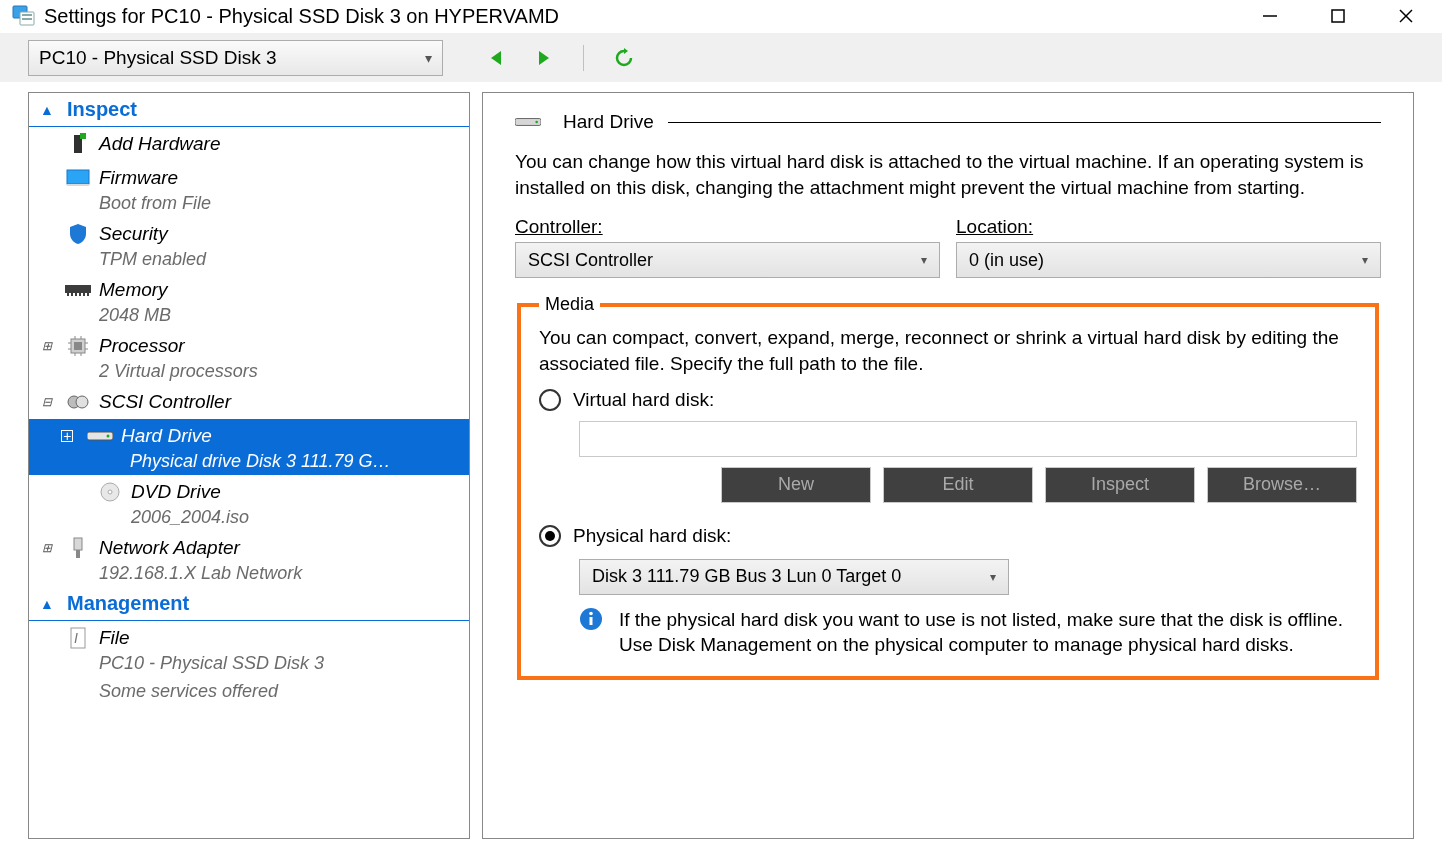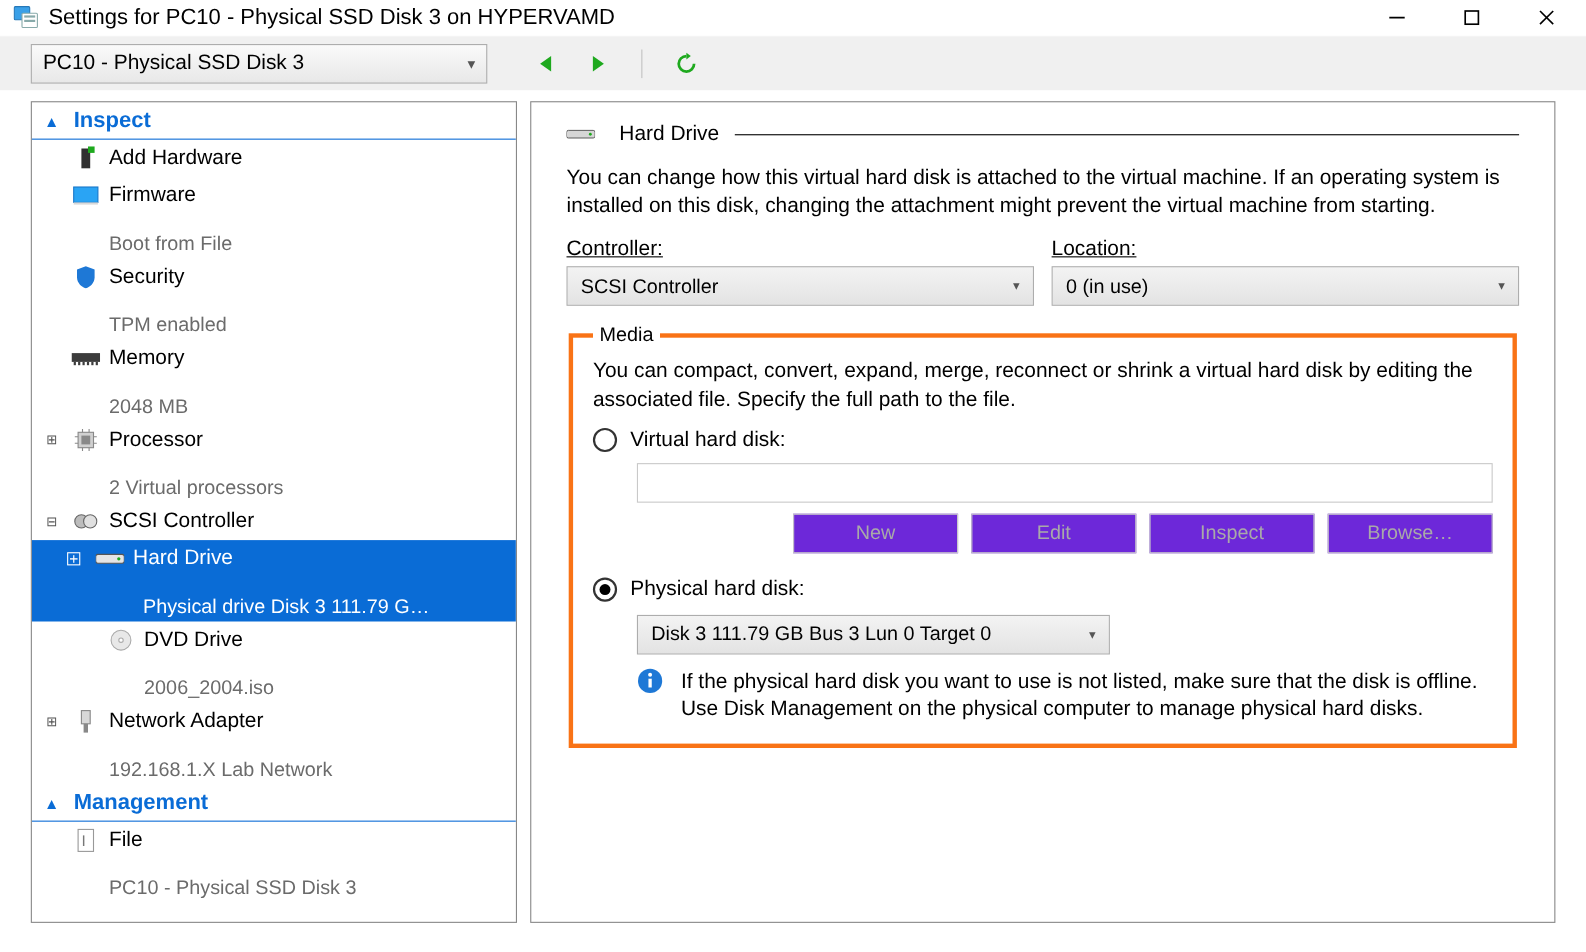--- a/index.html
+++ b/index.html
@@ -14,47 +14,47 @@
   .vmselect .chev { font-size:14px; color:#555; }
   .navbtns { display:flex; align-items:center; gap:18px; margin-left:40px; }
   .navbtn { width:28px; height:28px; display:flex; align-items:center; justify-content:center; }
   .sep { width:1px; height:26px; background:#c0c0c0; margin:0 8px; }
   .content { display:flex; padding: 10px 28px; gap:12px; height:calc(100% - 98px); }
   .leftpane { width:442px; border:1px solid #888; background:#fff; overflow:hidden; }
   .rightpane { flex:1; border:1px solid #888; background:#fff; padding:18px 32px; overflow:hidden; }
   .section-hdr { display:flex; align-items:center; gap:10px; height:34px; padding:0 8px; border-bottom:1px solid #0a6cd6; }
   .section-hdr .chev { color:#0a6cd6; font-size:14px; width:20px; text-align:center; }
   .section-hdr .lbl { color:#0a6cd6; font-weight:600; font-size:20px; }
-  .item { padding:3px 0 3px 0; }
+  .item { padding:3px 0 3px 0;font-style:italic; }
   .item-row { display:flex; align-items:center; height:28px; }
   .exp { width:36px; text-align:center; font-size:12px; color:#555; }
   .icn { width:26px; height:22px; display:flex; align-items:center; justify-content:center; margin-right:8px;}
   .item-label { font-size:19px; color:#000; }
-  .item-sub { font-size:18px; color:#6b6b6b; padding-left:70px; margin-top:19px; }
+  .item-sub { font-size:18px; color:#6b6b6b; padding-left:70px; margin-top:1px; }
   .item.selected { background:#0a6cd6; color:#fff; }
   .item.selected .item-label, .item.selected .item-sub { color:#fff; }
   .item.selected .exp { color:#fff; }
   .child2 .item-row .exp{ margin-left:32px;}
   .section-title-row { display:flex; align-items:center; margin-bottom:16px; }
   .section-title-row .hdtitle { font-size:19px; color:#000; margin:0 14px; }
   .section-title-row .line { flex:1; height:1px; background:#000; }
   .desc { font-size:19px; color:#000; line-height:1.35; margin-bottom:16px; }
   .fields2 { display:flex; gap:16px; margin-bottom:16px; }
   .fieldcol { flex:1; display:flex; flex-direction:column; }
   .fieldcol .flabel { font-size:19px; margin-bottom:4px;text-decoration:underline; }
   .combo { height:36px; border:1px solid #adadad; background:linear-gradient(#f3f3f3,#e3e3e3); display:flex; align-items:center; justify-content:space-between; padding:0 12px; font-size:18px; }
   .combo .chev { font-size:12px; color:#555; }
   fieldset.media { border:4px solid #f97316; padding:10px 18px 18px 18px; }
   fieldset.media legend { font-size:18px; padding:0 6px; color:#000; }
   .radio-row { display:flex; align-items:center; gap:12px; font-size:19px; margin-top:12px; }
   .radio { width:22px; height:22px; border:2px solid #333; border-radius:50%; display:flex; align-items:center; justify-content:center; }
   .radio.checked::after { content:""; width:10px; height:10px; background:#000; border-radius:50%; }
   .vhd-path { height:36px; border:1px solid #c9c9c9; background:#fff; margin:10px 0 10px 40px; }
   .btn-row { display:flex; gap:12px; justify-content:flex-end; margin-left:40px;}
-  .btn { width:150px; height:36px; border:1px solid #c9c9c9; background:#6d28d9; color:#a9a9a9; font-size:18px; display:flex; align-items:center; justify-content:center; }
+  .btn { width:150px; height:36px; border:1px solid #c9c9c9; background:#404040; color:#a9a9a9; font-size:18px; display:flex; align-items:center; justify-content:center; }
   .phys-combo { width:430px; margin:12px 0 12px 40px; }
   .info-row { display:flex; gap:16px; margin-left:40px; }
   .info-icon { width:24px; height:24px; flex:0 0 24px; }
   .info-text { font-size:19px; color:#000; line-height:1.35; }
 </style>
 </head>
 <body>
 
 <div class="titlebar">
   <span class="appicon">

